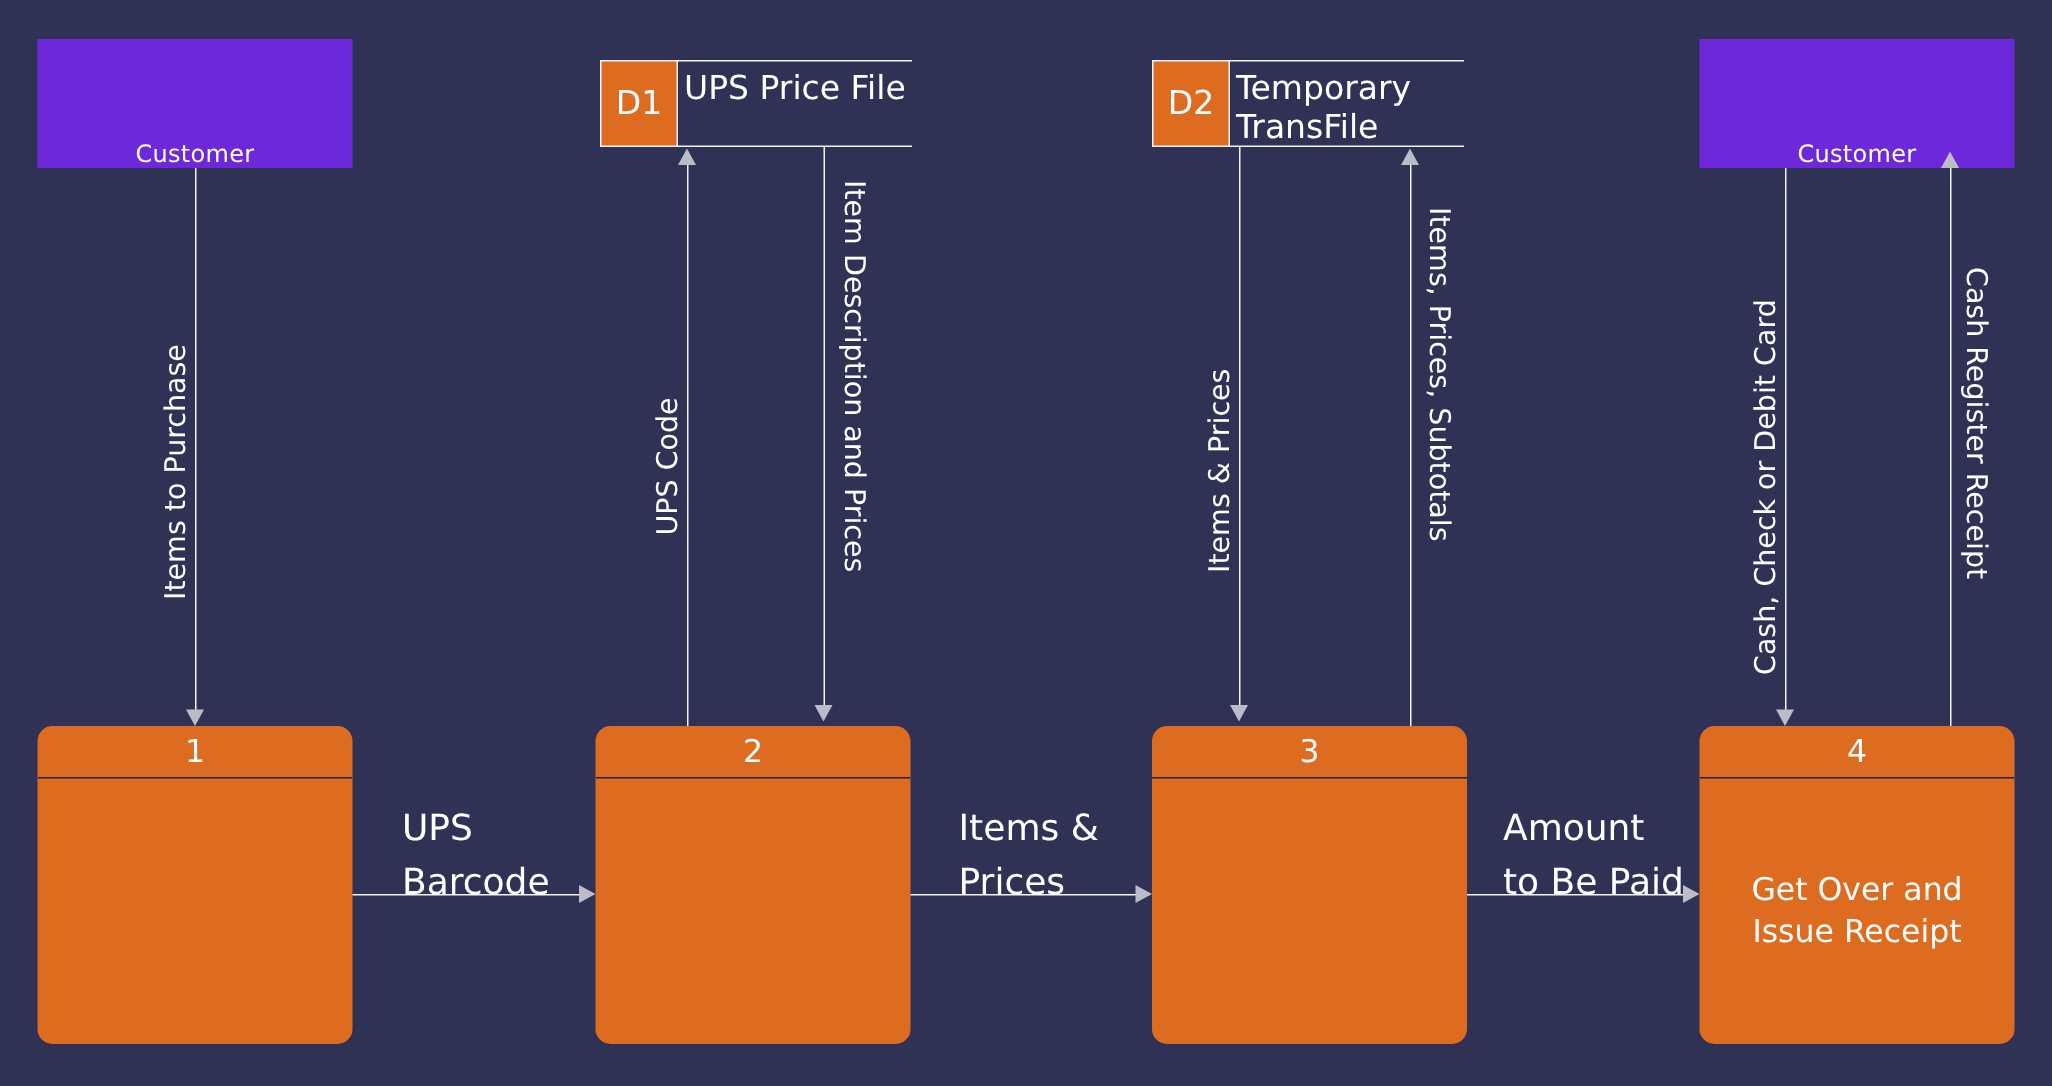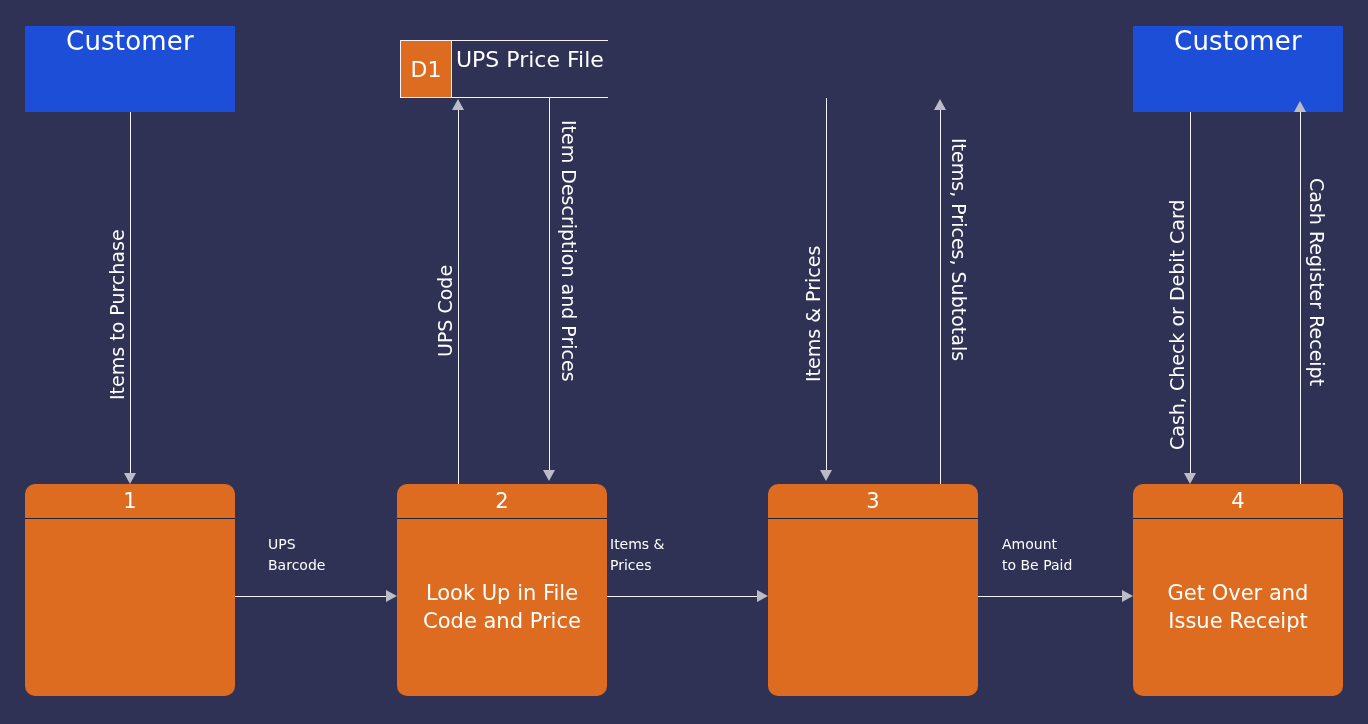--- a/index.html
+++ b/index.html
@@ -15,26 +15,26 @@
     position: relative;
     width: 1368px;
     height: 724px;
     background: #2f3254;
     overflow: hidden;
   }
 
   
   .entity {
     position: absolute;
-    background: #1d4ed8;
-    display: flex;
-    align-items: flex-start;
-    justify-content: center;
-    color: #ffffff;
-    font-size: 26px;
+    background: #6d28d9;
+    display: flex;
+    align-items: flex-end;
+    justify-content: center;
+    color: #ffffff;
+    font-size: 16px;
     letter-spacing: .2px;
   }
 
   
   .store {
     position: absolute;
     display: flex;
     align-items: stretch;
   }
   .store-id {
@@ -134,21 +134,21 @@
     
     transform: rotate(-90deg);
   }
   .vlabel.down {
     
     transform: rotate(90deg);
   }
   .hlabel {
     position: absolute;
     color: #ffffff;
-    font-size: 14px;
+    font-size: 24px;
     line-height: 1.5;
     white-space: pre-line;
   }
 </style>
 </head>
 <body>
 
 <div id="canvas">
 
   <div class="entity" style="left:25px; top:26px; width:210px; height:86px;">
@@ -157,28 +157,31 @@
 
   <div class="entity" style="left:1133px; top:26px; width:210px; height:86px;">
     <span>Customer</span>
   </div>
 
   <div class="store" style="left:400px; top:40px; width:208px; height:58px;">
     <div class="store-id">D1</div>
     <div class="store-label">UPS Price File</div>
   </div>
 
+  <div class="store" style="left:768px; top:40px; width:208px; height:58px;">
+    <div class="store-id">D2</div>
+    <div class="store-label">Temporary TransFile</div>
+  </div>
 
   <div class="process" style="left:25px; top:484px; width:210px; height:212px;">
     <div class="process-num">1</div>
   </div>
 
   <div class="process" style="left:397px; top:484px; width:210px; height:212px;">
     <div class="process-num">2</div>
-    <div class="process-body">Look Up in File Code and Price</div>
   </div>
 
   <div class="process" style="left:768px; top:484px; width:210px; height:212px;">
     <div class="process-num">3</div>
   </div>
 
   <div class="process" style="left:1133px; top:484px; width:210px; height:212px;">
     <div class="process-num">4</div>
     <div class="process-body">Get Over and Issue Receipt</div>
   </div>
@@ -211,21 +214,21 @@
   <div class="arrow-up" style="left:1294px; top:101px;"></div>
   <div class="vlabel down" style="left:1328px; top:178px;">Cash Register Receipt</div>
 
   <div class="hline" style="left:235px; top:596px; width:152px;"></div>
   <div class="arrow-right" style="left:386px; top:590px;"></div>
   <div class="hlabel" style="left:268px; top:534px;">UPS
 Barcode</div>
 
   <div class="hline" style="left:607px; top:596px; width:151px;"></div>
   <div class="arrow-right" style="left:757px; top:590px;"></div>
-  <div class="hlabel" style="left:610px; top:534px;">Items &amp;
+  <div class="hlabel" style="left:639px; top:534px;">Items &amp;
 Prices</div>
 
   <div class="hline" style="left:978px; top:596px; width:145px;"></div>
   <div class="arrow-right" style="left:1122px; top:590px;"></div>
   <div class="hlabel" style="left:1002px; top:534px;">Amount
 to Be Paid</div>
 
 </div>
 
 </body></html>

